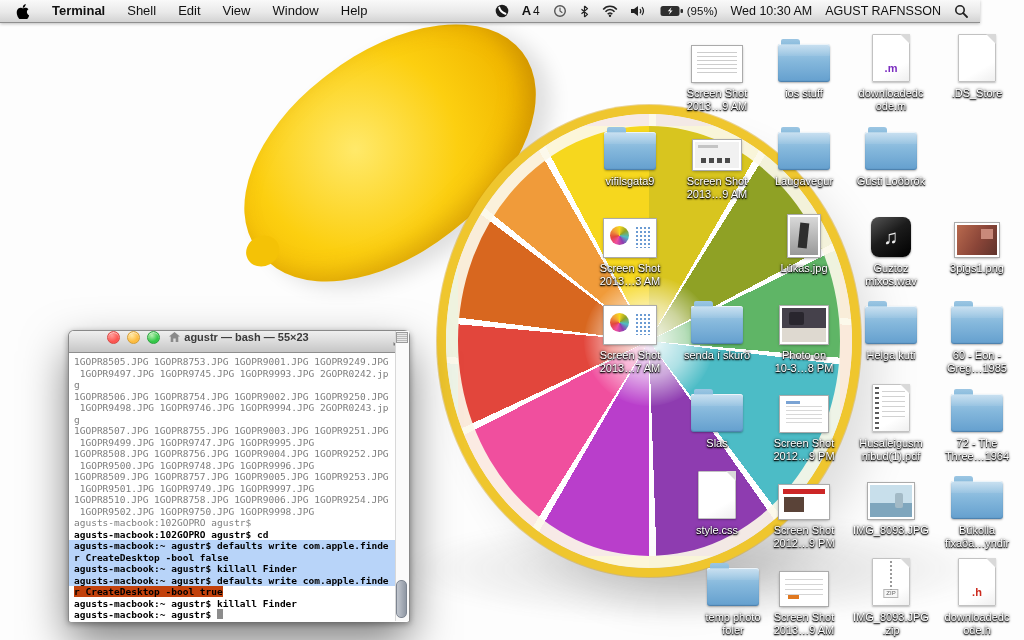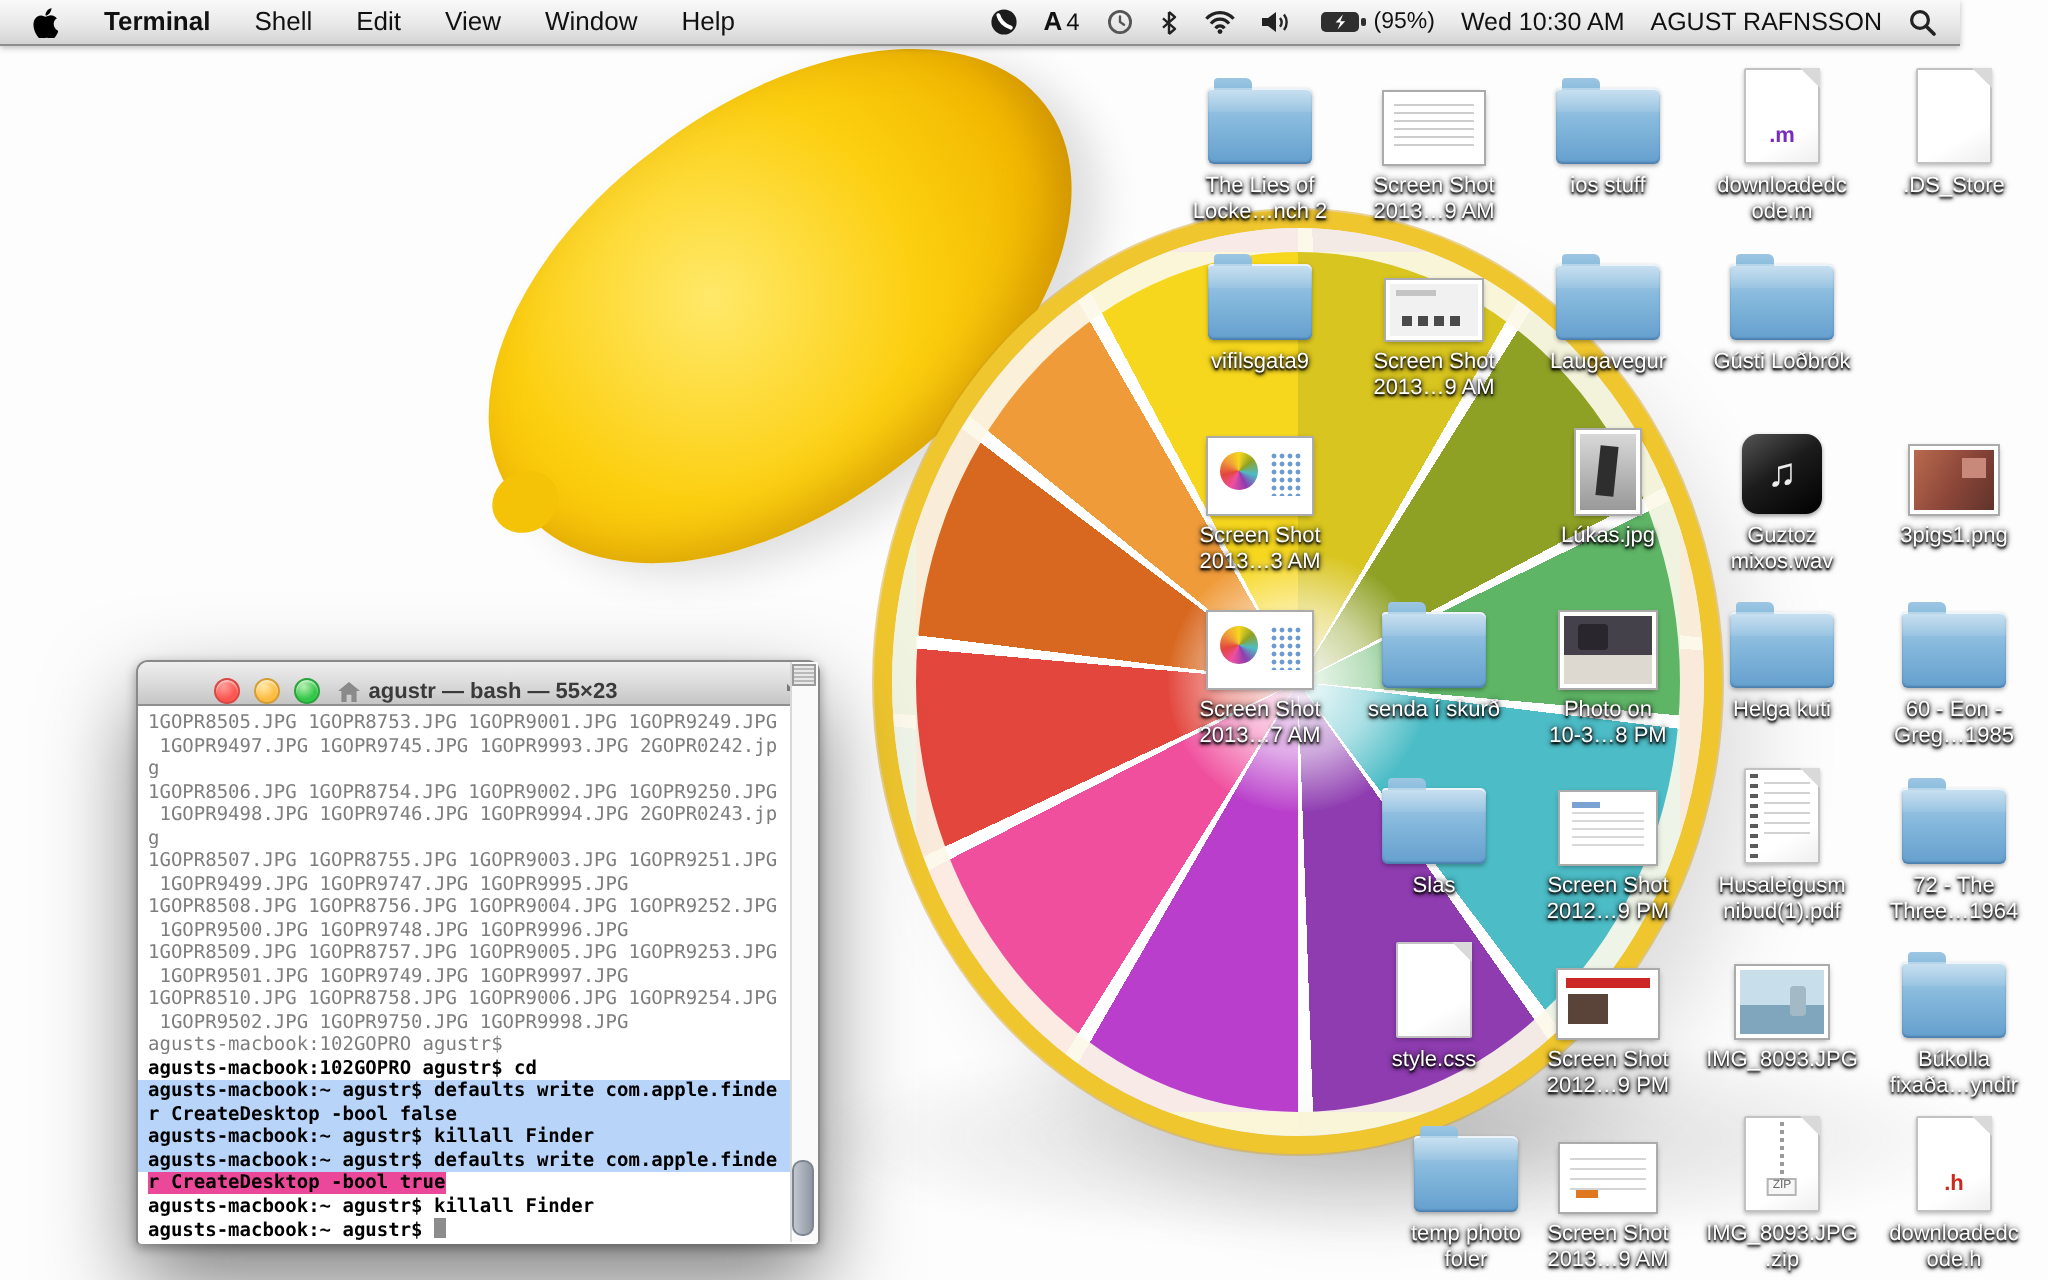--- a/index.html
+++ b/index.html
@@ -118,37 +118,37 @@
   .photo-sea{width:42px;height:32px;background:linear-gradient(#c8dfeb 0 55%,#7fa6bd 55%);}
   .photo-sea::before{right:9px;top:8px;width:8px;height:15px;background:#a3bac6;border-radius:2px;}
 
   
   .terminal{position:absolute;left:68px;top:330px;width:340px;height:290px;z-index:20;
     border-radius:6px 6px 2px 2px;
     box-shadow:0 20px 45px rgba(0,0,0,.5),0 2px 6px rgba(0,0,0,.35);
     border:1px solid rgba(40,40,40,.55);background:#fff;}
   .titlebar{height:21px;border-radius:5px 5px 0 0;position:relative;
     background:linear-gradient(#efefef,#dcdcdc 48%,#c6c6c6);
-    border-bottom:1px solid #8e8e8e;display:flex;align-items:flex-end;padding-left:30px;}
+    border-bottom:1px solid #8e8e8e;display:flex;align-items:flex-start;padding-left:30px;}
   .tl-group{display:flex;gap:7px;padding-left:8px;}
   .tl{width:11px;height:11px;border-radius:50%;box-shadow:inset 0 1px 1px rgba(255,255,255,.6);}
   .tl.red{background:radial-gradient(circle at 35% 30%,#ff9d99,#fc5652 60%);border:1px solid #d94742;}
   .tl.yellow{background:radial-gradient(circle at 35% 30%,#ffe9a8,#fdbc40 60%);border:1px solid #d49d33;}
   .tl.green{background:radial-gradient(circle at 35% 30%,#b8f0b2,#33c748 60%);border:1px solid #2aa33c;}
   .title{position:absolute;left:0;right:0;text-align:center;font-size:11px;color:#3a3a3a;
     font-weight:bold;display:flex;justify-content:center;align-items:center;gap:4px;pointer-events:none;}
   .fullscreen-btn{position:absolute;right:5px;top:4px;}
   .term-body{position:relative;height:266px;background:#fff;border-radius:0 0 2px 2px;overflow:hidden;
     font-family:"DejaVu Sans Mono",monospace;font-size:9.5px;line-height:11.5px;
     padding:3px 16px 0 5px;white-space:pre;color:#000;}
   .t-line{min-height:11.5px;}
   .t-line.out{color:#7d7d7d;}
   .t-line.cmd{color:#000;font-weight:bold;}
   .t-line.sel-full{background:#b8d4f9;margin:0 -16px 0 -5px;padding:0 16px 0 5px;}
-  .t-line.sel-text .seltext{background:#ec4899;}
+  .t-line.sel-text .seltext{background:#c2410c;}
   .cursor{display:inline-block;width:6px;height:10px;background:#8c8c8c;vertical-align:-1px;}
   .scrollzone{position:absolute;top:0;right:0;bottom:0;width:13px;background:#fafafa;
     border-left:1px solid #d8d8d8;}
   .split-btn{position:absolute;top:1px;right:1px;width:10px;height:9px;border:1px solid #9a9a9a;
     background:repeating-linear-gradient(#e8e8e8 0 1px,#b9b9b9 1px 2px);}
   .scroll-thumb{position:absolute;bottom:3px;right:2px;width:9px;height:36px;border-radius:5px;
     background:linear-gradient(90deg,#c2c7cf,#8f97a3);border:1px solid #7d8591;}
 
   svg{display:block;}
 </style>
@@ -229,29 +229,20 @@
   </div>
 </div>
 
 <div class="wall">
   <div class="ground-shadow"></div>
   <div class="lemon"></div>
   <div class="slice"></div>
 </div>
 
 <div class="desktop-icons">
-    <div class="desk-icon" style="left: 586px; top: 30px;">
-      <div class="art">
-        <div class="folder"></div>
-      </div>
-      <div class="label">
-        <div>The Lies of</div>
-        <div>Locke…nch 2</div>
-      </div>
-    </div>
     <div class="desk-icon" style="left: 673px; top: 30px;">
       <div class="art">
         <div class="th shot-lines"></div>
       </div>
       <div class="label">
         <div>Screen Shot</div>
         <div>2013…9 AM</div>
       </div>
     </div>
     <div class="desk-icon" style="left: 760px; top: 30px;">

